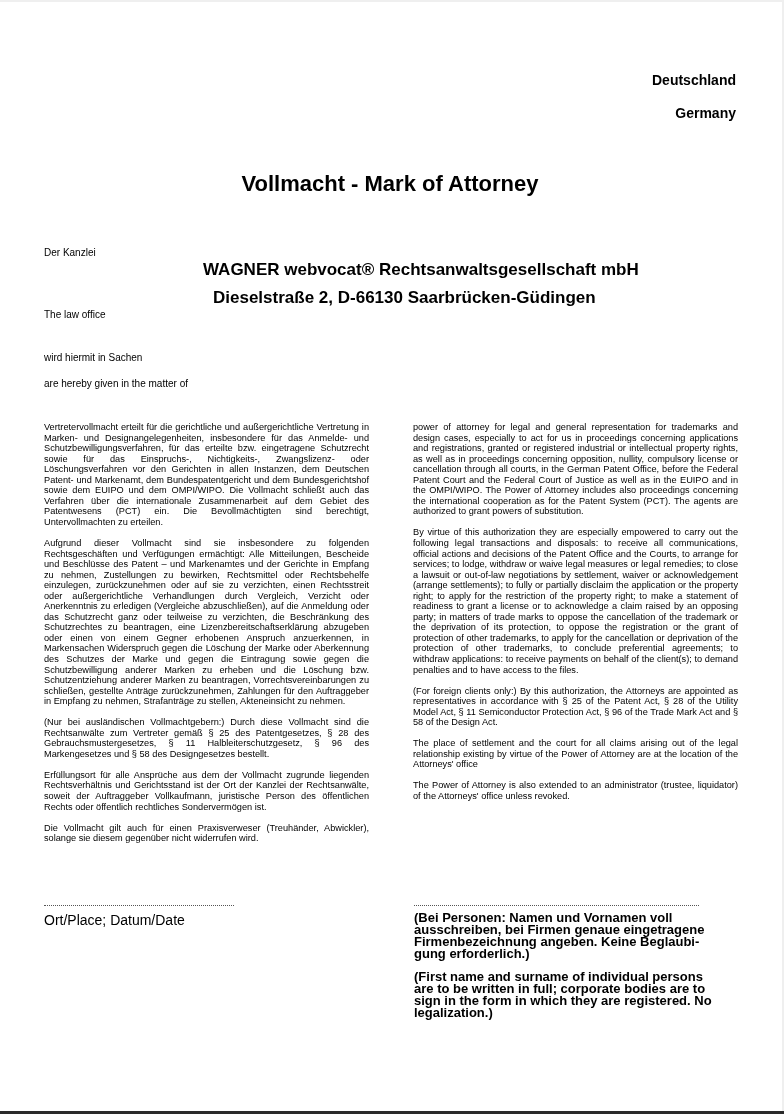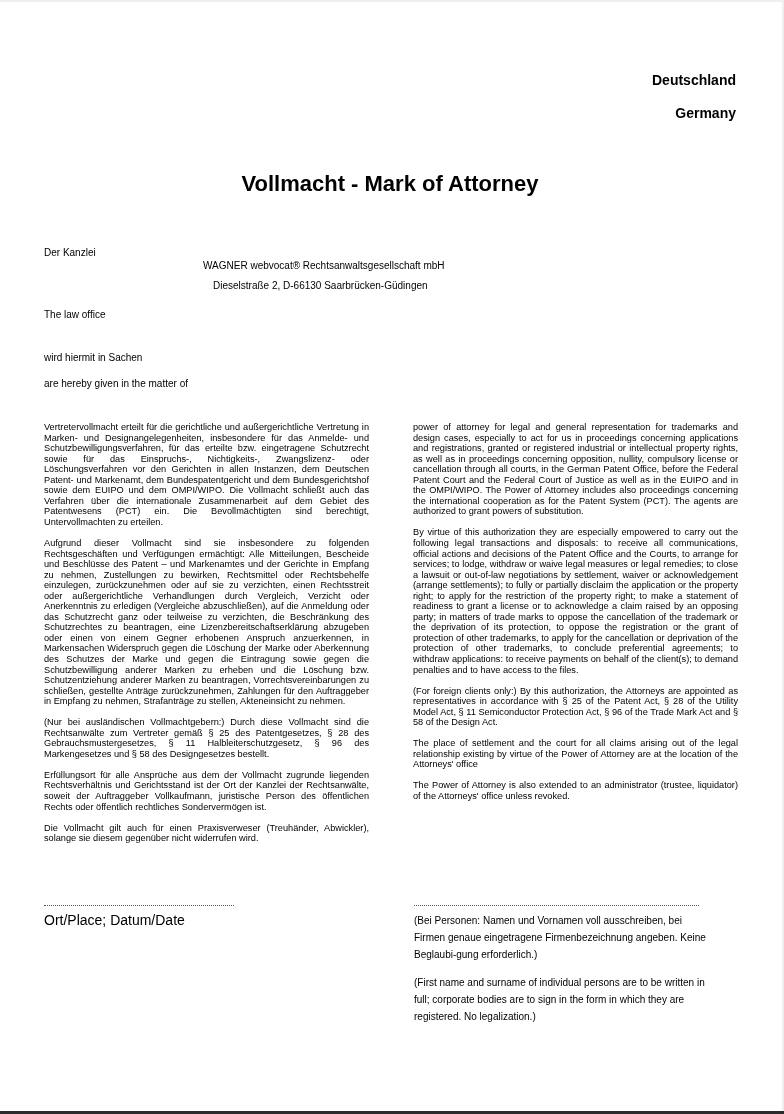--- a/index.html
+++ b/index.html
@@ -18,36 +18,36 @@
 
   .title { position: absolute; left: 0; width: 780px; top: 171px; text-align: center;
            font-weight: bold; font-size: 22px; }
 
   .label { position: absolute; left: 44px; font-size: 10px; }
   .lbl-kanzlei { top: 247px; }
   .lbl-lawoffice { top: 309px; }
   .lbl-sachen { top: 352px; }
   .lbl-matter { top: 378px; }
 
-  .firm { position: absolute; font-weight: normal; font-size: 10px; }
+  .firm { position: absolute; font-weight: bold; font-size: 17px; }
   .firm-name { left: 203px; top: 260px; }
-  .firm-addr { left: 213px; top: 280px; }
+  .firm-addr { left: 213px; top: 288px; }
 
   .col { position: absolute; top: 422px; width: 325px; font-size: 9.2px; line-height: 10.55px;
          text-align: justify; }
   .col-left { left: 44px; }
   .col-right { left: 413px; }
   .col p { margin: 0 0 10.5px 0; }
 
   .sig-line { position: absolute; top: 905px; border-top: 1px dotted #555; height: 0; }
   .sig-left { left: 44px; width: 190px; }
   .sig-right { left: 414px; width: 285px; }
 
   .sig-label { position: absolute; left: 44px; top: 912px; font-size: 14px; }
-  .sig-note { position: absolute; left: 414px; top: 912px; width: 300px; font-size: 10px; line-height: 17px; }
+  .sig-note { position: absolute; left: 414px; top: 912px; width: 300px; font-size: 13px; line-height: 12px; font-weight: bold; }
   .sig-note p { margin: 0 0 10.5px 0; }
 </style>
 </head>
 <body>
 
 <div class="top-edge"></div>
 <div class="right-edge"></div>
 <div class="bottom-edge"></div>
 
 <div class="country country-de">Deutschland</div>

